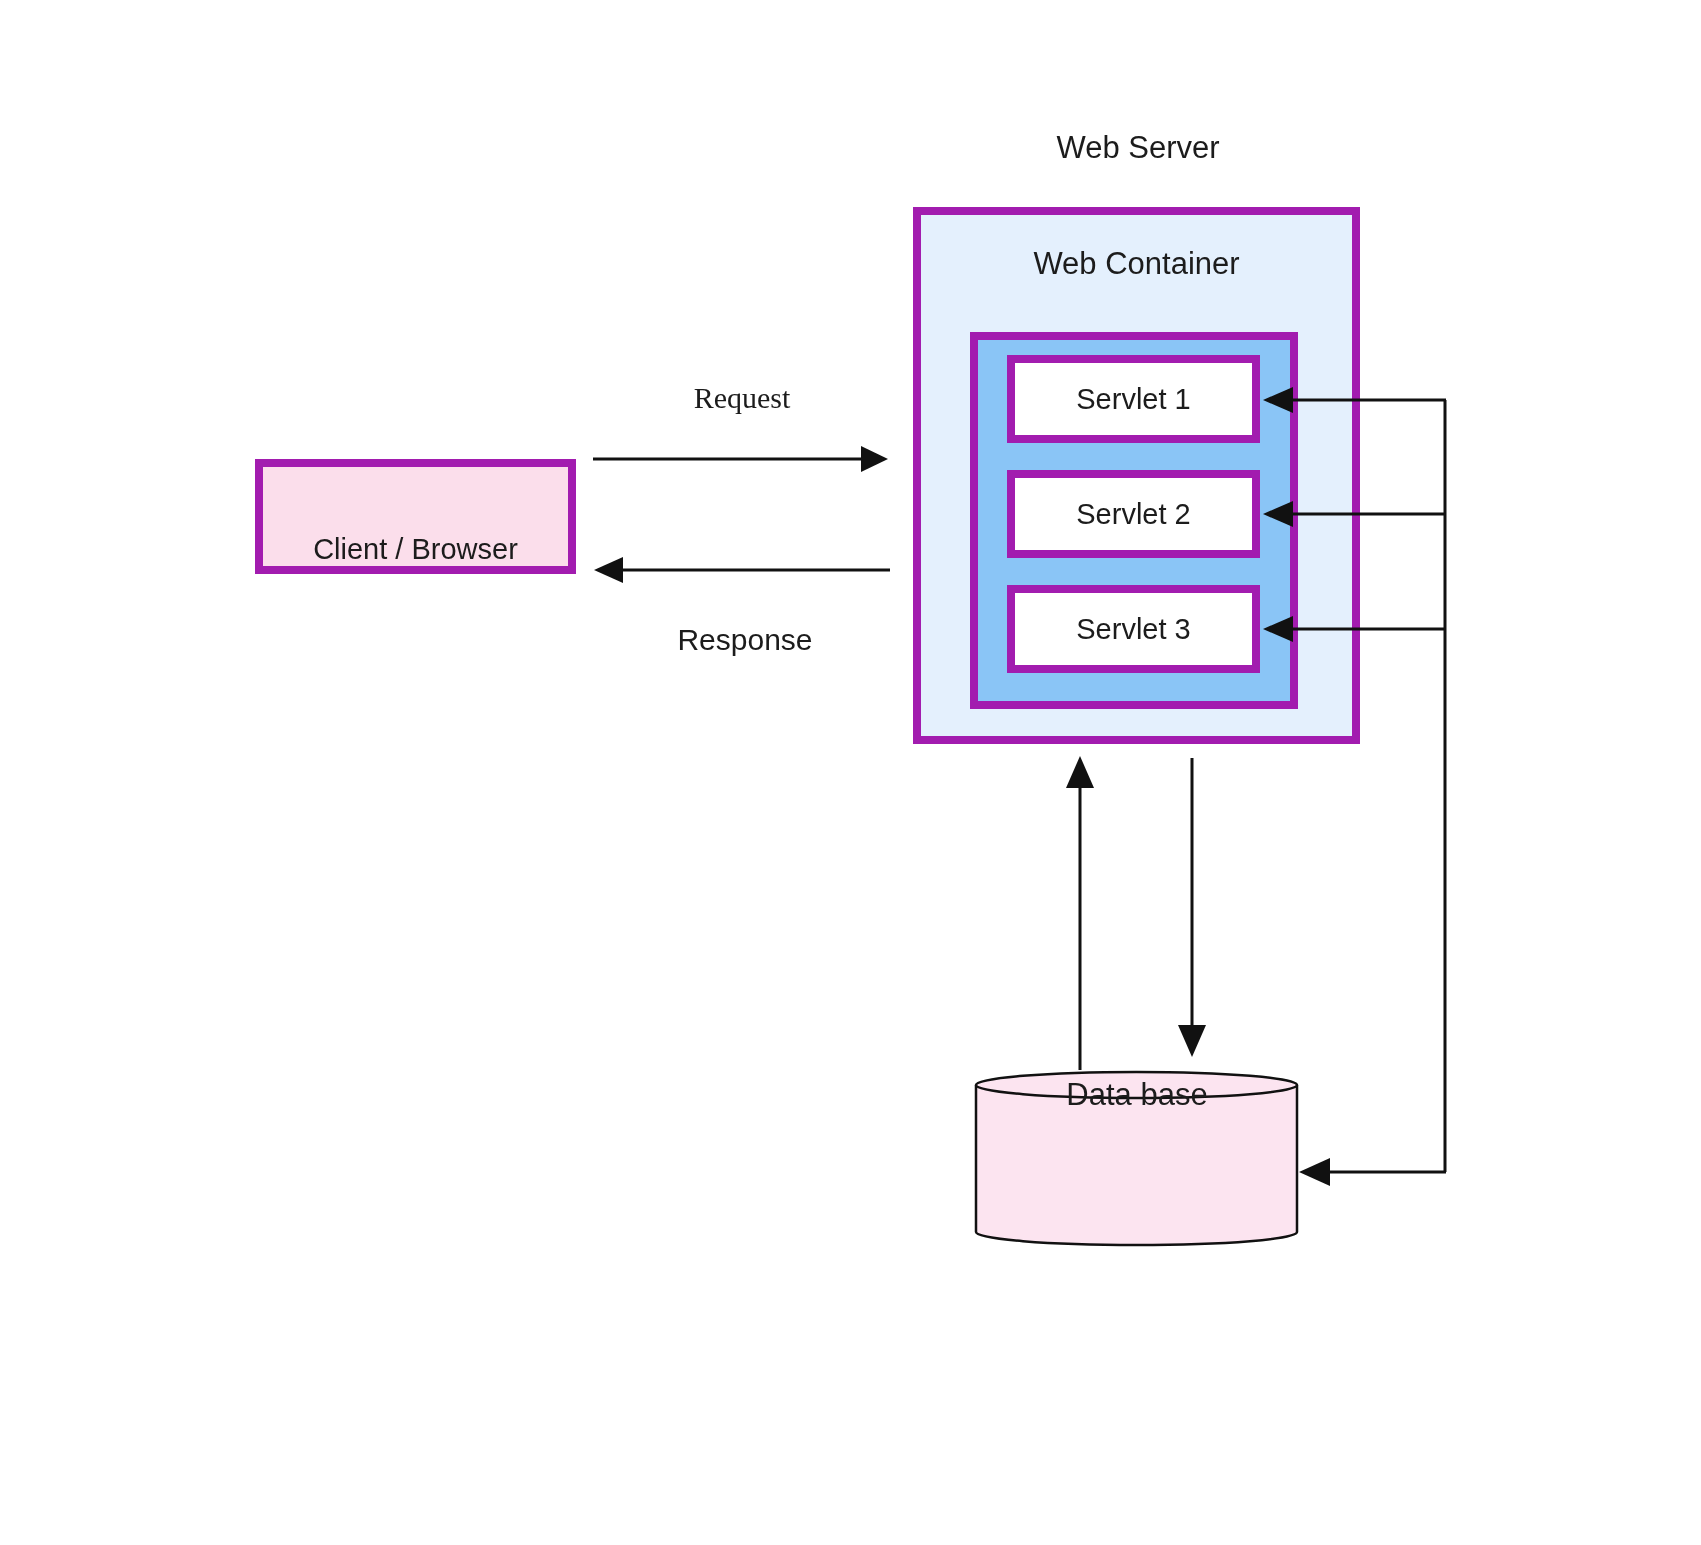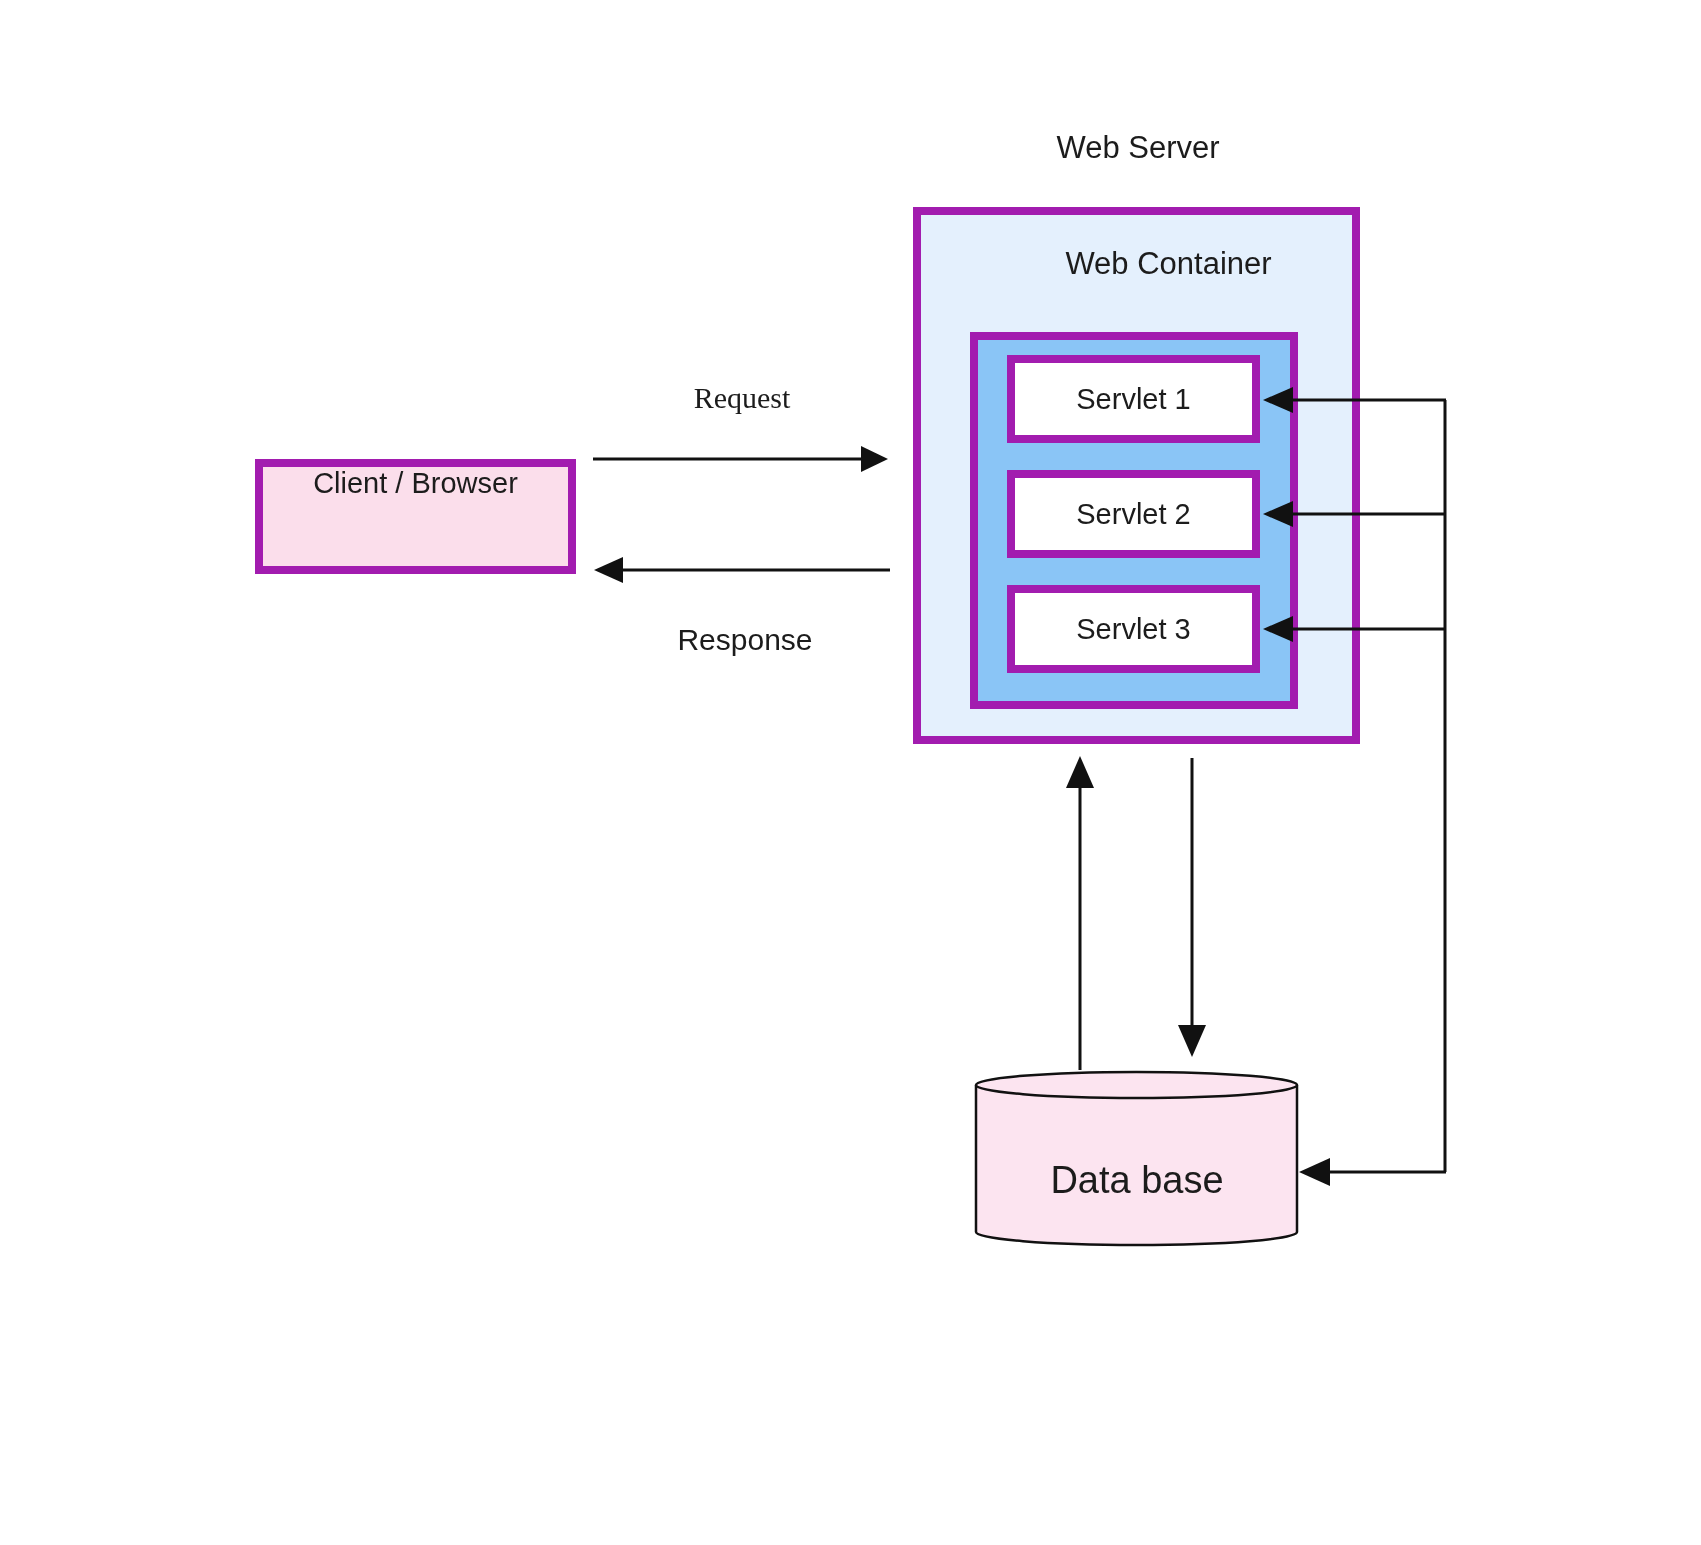--- a/index.html
+++ b/index.html
@@ -1,31 +1,31 @@
 <!DOCTYPE html>
 <html><head>
 <meta charset="utf-8">
 <style>
   html,body{margin:0;padding:0;background:#ffffff;}
   body{width:1701px;height:1545px;font-family:"Liberation Sans","DejaVu Sans",sans-serif;color:#1c1c1c;}
   .canvas{position:relative;width:1701px;height:1247px;background:#ffffff;overflow:hidden;}
   .label{position:absolute;text-align:center;white-space:nowrap;}
   .title{left:913px;top:128px;width:450px;line-height:40px;font-size:31px;}
-  .wc-label{left:913px;top:244px;width:447px;line-height:40px;font-size:31px;padding-left:32px;}
+  .wc-label{left:913px;top:244px;width:447px;line-height:40px;font-size:31px;}
   .req-label{left:592px;top:378px;width:300px;line-height:40px;font-size:30px;font-family:Liberation Serif, serif;}
   .res-label{left:595px;top:620px;width:300px;line-height:40px;font-size:30px;}
-  .db-label{left:987px;top:1160px;width:300px;line-height:40px;font-size:38px;}
+  .db-label{left:987px;top:1075px;width:300px;line-height:40px;font-size:31px;}
   .box{position:absolute;box-sizing:border-box;border:8px solid #a21caf;}
   .outer{left:913px;top:207px;width:447px;height:537px;background:#e4f0fd;}
   .dark{left:970px;top:332px;width:328px;height:377px;background:#8ac5f6;}
   .servlet{left:1007px;width:253px;height:88px;background:#ffffff;display:flex;align-items:center;justify-content:center;font-size:29px;}
   .servlet1{top:355px;}
   .servlet2{top:470px;}
   .servlet3{top:585px;align-items:center;}
-  .client{left:255px;top:459px;width:321px;height:115px;background:#fbdeeb;display:flex;align-items:flex-start;justify-content:center;font-size:29px;}
+  .client{left:255px;top:459px;width:321px;height:115px;background:#fbdeeb;display:flex;align-items:flex-end;justify-content:center;font-size:29px;}
   .overlay{position:absolute;left:0;top:0;pointer-events:none;}
   .logo{position:absolute;left:701px;top:1328px;width:300px;text-align:center;}
   .logo-top{font-size:30px;font-weight:800;letter-spacing:5px;color:#b91c1c;}
   .logo-script{margin-top:-8px;font-family:"DejaVu Serif","Liberation Serif",serif;font-style:italic;font-weight:bold;font-size:52px;line-height:64px;color:#e72f77;transform:rotate(-7deg);}
 </style>
 </head>
 <body>
 
 <div class="canvas">
 

